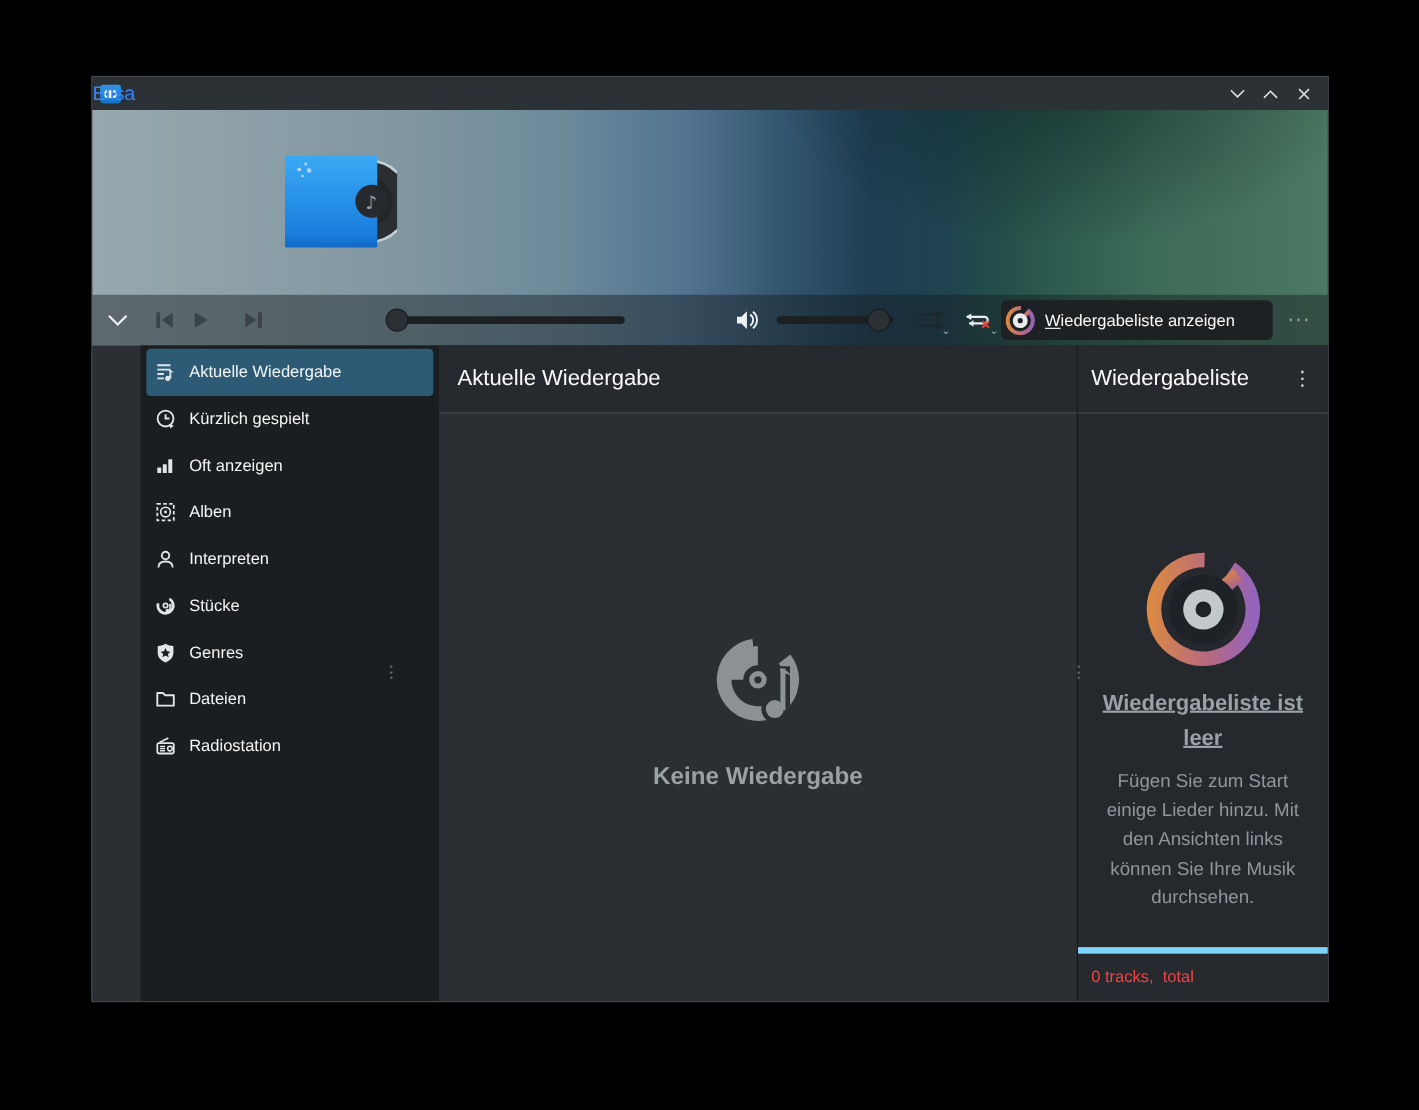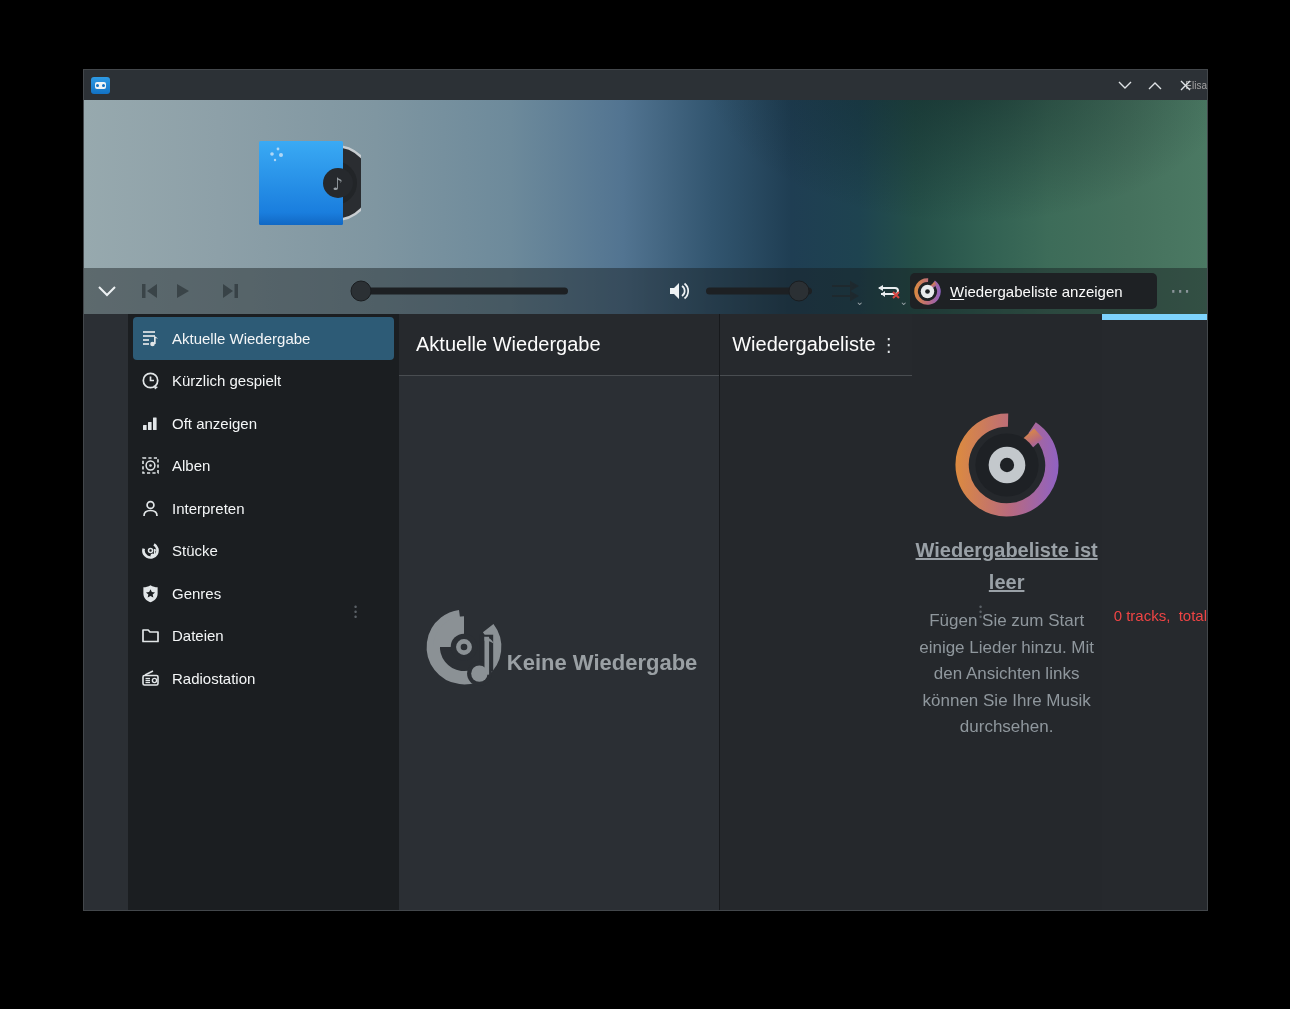--- a/index.html
+++ b/index.html
@@ -9,21 +9,21 @@
   .window{position:absolute;left:83px;top:69px;width:1125px;height:842px;box-sizing:border-box;
           border:1px solid #43474b;background:#2b2f34;display:flex;flex-direction:column;}
 
   
   .titlebar{height:30px;flex:0 0 30px;background:#2c3136;display:flex;align-items:center;position:relative;}
   .app-icon{width:19px;height:17px;margin-left:7px;border-radius:3px;background:linear-gradient(180deg,#2e9ae4,#1272c4);
             display:flex;align-items:center;justify-content:center;}
   .app-icon .tape{width:11px;height:7px;background:#eef3f5;border-radius:2px;position:relative;}
   .app-icon .tape:before,.app-icon .tape:after{content:"";position:absolute;top:2px;width:3px;height:3px;border-radius:50%;background:#1272c4;}
   .app-icon .tape:before{left:1px}.app-icon .tape:after{right:1px}
-  .win-title{position:absolute;left:0;right:0;text-align:right;color:#a3a3a3;font-size:10px;}
+  .win-title{position:absolute;left:0;right:0;text-align:left;color:#3b82f6;font-size:18px;}
   .win-controls{margin-left:auto;display:flex;align-items:center;gap:6px;padding-right:10px;position:relative;z-index:2;}
   .win-btn{width:24px;height:22px;display:flex;align-items:center;justify-content:center;color:#dfe3e6;cursor:pointer;}
   .win-btn svg{display:block}
 
   
   .header-bg{flex:0 0 214px;position:relative;
     background:
       radial-gradient(ellipse 430px 240px at 79% -12%, rgba(8,22,26,0.5), rgba(8,22,26,0) 62%),
       linear-gradient(90deg,#97a9ae 0%,#8da0a8 12%,#7f96a1 26%,#6d8a9b 38%,#527491 48%,#32556f 56%,#1f3e53 63%,#1e4350 69%,#255049 74%,#316052 80%,#3d6c59 86%,#45715d 93%,#4b7963 100%);}
   .banner{position:absolute;left:0;top:0;right:0;height:168px;}
@@ -51,24 +51,24 @@
   .nav-item{height:42.5px;margin:0 5px;display:flex;align-items:center;gap:12px;padding:0 8px;border-radius:4px;
             color:#f4f6f7;font-size:15px;cursor:pointer;box-sizing:border-box;}
   .nav-item.selected{background:#2d5b76;}
   .nav-item .ico{width:19px;height:19px;flex:0 0 19px;display:flex;align-items:center;justify-content:center;}
 
   .main{flex:1;background:#2b2f34;display:flex;flex-direction:column;min-width:0;}
   .pane-header{height:62px;flex:0 0 62px;background:#26292d;border-bottom:1px solid #494d51;
                display:flex;align-items:center;box-sizing:border-box;}
   .main .pane-header{padding-left:17px;}
   .pane-title{color:#fcfcfc;font-size:20px;}
-  .main-body{flex:1;display:flex;align-items:center;justify-content:center;padding-top:8px;}
+  .main-body{flex:1;display:flex;flex-direction:column;align-items:center;justify-content:center;padding-top:8px;}
   .empty-title{margin-top:32px;color:#9aa0a4;font-size:22px;font-weight:bold;}
 
-  .rightpanel{flex:0 0 228px;background:#25282c;border-left:1px solid #17191c;display:flex;flex-direction:row;box-sizing:border-box;}
+  .rightpanel{flex:0 0 228px;background:#25282c;border-left:1px solid #17191c;display:flex;flex-direction:column;box-sizing:border-box;gap:27px;}
   .rightpanel .pane-header{padding:0 10px 0 12px;justify-content:space-between;}
   .kebab{color:#dfe3e6;font-size:18px;cursor:pointer;padding:0 4px;}
   .rp-body{flex:1;display:flex;flex-direction:column;align-items:center;overflow:hidden;}
   .rp-logo{margin-top:98px;}
   .rp-empty-title{margin-top:16px;width:190px;text-align:center;color:#9aa1a7;font-size:20px;font-weight:bold;line-height:1.6;text-decoration:underline;}
   .rp-empty-text{margin-top:10px;width:188px;text-align:center;color:#8f979d;font-size:17px;line-height:1.56;}
   .rp-footer{flex:0 0 43px;border-top:6px solid #7dd3fc;background:#26292d;display:flex;align-items:center;
              padding-left:12px;color:#ef4444;font-size:15px;white-space:pre;}
 
   .splitter{position:absolute;top:0;bottom:0;width:5px;cursor:col-resize;}

